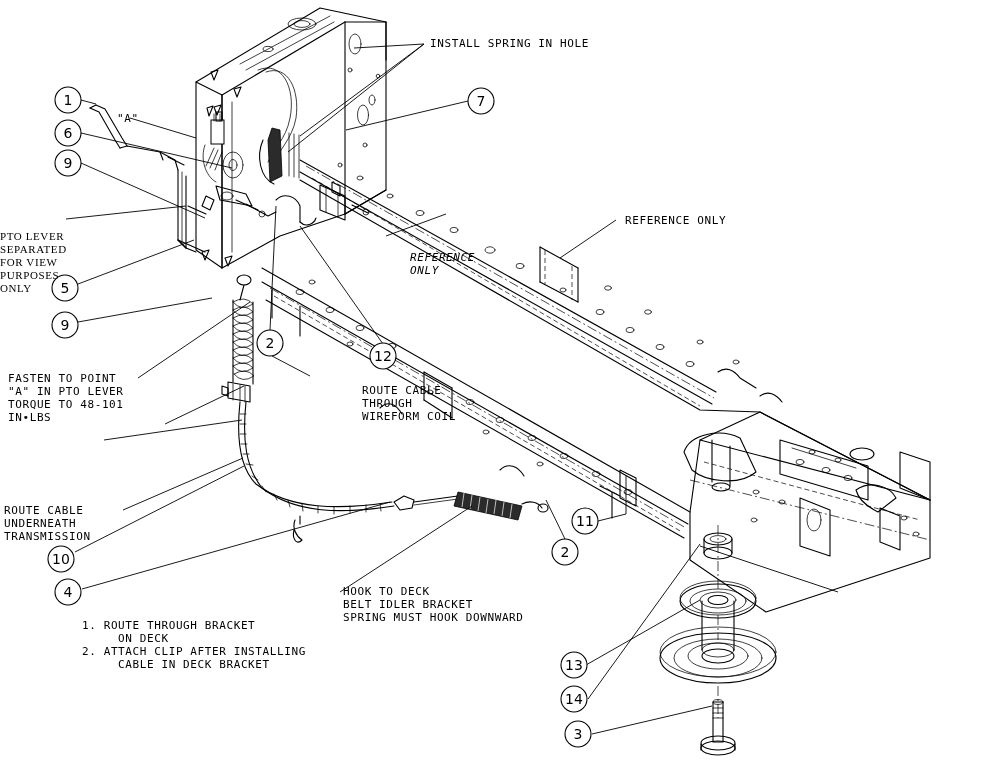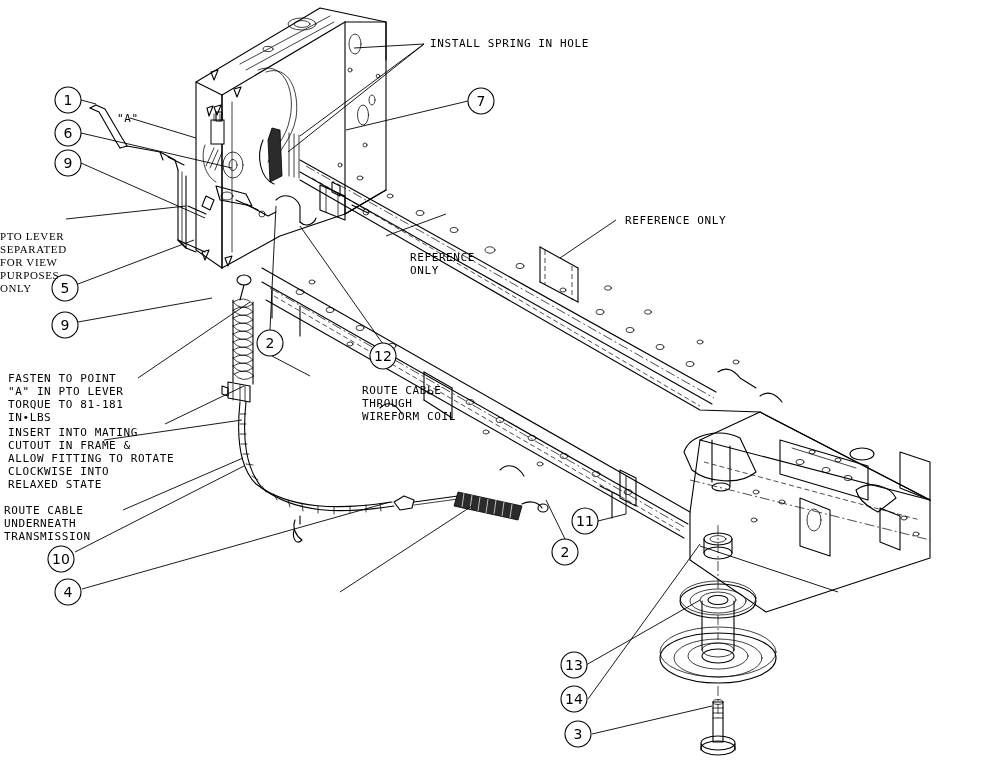--- a/index.html
+++ b/index.html
@@ -379,36 +379,38 @@
     <g>
           <circle class="bub" cx="578" cy="734" r="13"></circle>
           <text class="bt" x="578" y="739">3</text>
         </g>
   </g>
 </svg>
 
 <div class="lbl" style="left:430px;top:37px;">INSTALL SPRING IN HOLE</div>
 <div class="lbl" style="left:117px;top:112px;">"A"</div>
 <div class="lbl" style="left:625px;top:214px;">REFERENCE ONLY</div>
-<div class="lbl" style="left:410px;top:251px;">REFERENCE
+<div class="lbl" style="left:410px;top:251px;font-style:italic;">REFERENCE
 ONLY</div>
 <div class="lbl" style="left:0px;top:230px;font-family:Liberation Serif, serif;">PTO LEVER
 SEPARATED
 FOR VIEW
 PURPOSES
 ONLY</div>
 <div class="lbl" style="left:8px;top:372px;">FASTEN TO POINT
 "A" IN PTO LEVER
-TORQUE TO 81-181
+TORQUE TO 48-101
 IN•LBS</div>
-<div class="lbl" style="left:8px;top:426px;">INSERT INTO MATING
-CUTOUT IN FRAME &amp;
-ALLOW FITTING TO ROTATE
-CLOCKWISE INTO
-RELAXED STATE</div>
 <div class="lbl" style="left:4px;top:504px;">ROUTE CABLE
 UNDERNEATH
 TRANSMISSION</div>
 <div class="lbl" style="left:362px;top:384px;">ROUTE CABLE
 THROUGH
 WIREFORM COIL</div>
+<div class="lbl" style="left:343px;top:585px;">HOOK TO DECK
+BELT IDLER BRACKET
+SPRING MUST HOOK DOWNWARD</div>
+<div class="lbl" style="left:82px;top:619px;">1. ROUTE THROUGH BRACKET
+     ON DECK
+2. ATTACH CLIP AFTER INSTALLING
+     CABLE IN DECK BRACKET</div>
 
 </div>
 
 </body></html>

